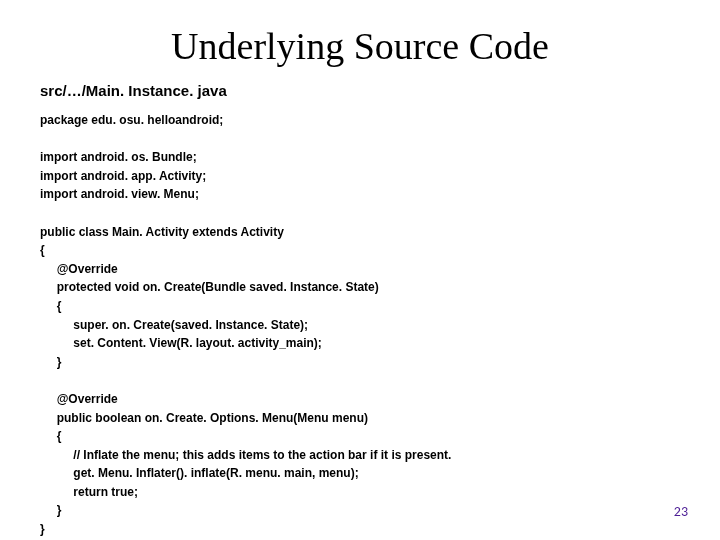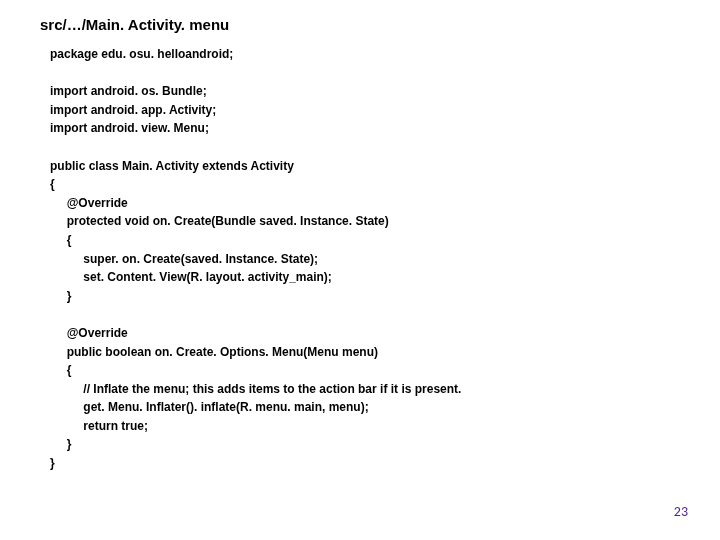--- a/index.html
+++ b/index.html
@@ -31,37 +31,38 @@
     font-size: 15px;
     color: #000;
     margin-bottom: 12px;
   }
   pre.code {
     font-family: Verdana, Geneva, Tahoma, sans-serif;
     font-weight: 700;
     font-size: 12px;
     line-height: 1.55;
     color: #000;
-    margin: 10px;
+    margin: 0;
     white-space: pre;
   }
   .pagenum {
     position: absolute;
     right: 32px;
     bottom: 20px;
     font-family: Calibri, Arial, sans-serif;
     font-size: 14px;
     color: #4c1d95;
   }
 </style>
 </head>
 <body>
 
 <div class="slide">
-  <div class="path">src/…/Main. Activity. menu</div>
+  <h1 class="title">Underlying Source Code</h1>
+  <div class="path">src/…/Main. Instance. java</div>
   <pre class="code">package edu. osu. helloandroid;
 
 import android. os. Bundle;
 import android. app. Activity;
 import android. view. Menu;
 
 public class Main. Activity extends Activity
 {
      @Override
      protected void on. Create(Bundle saved. Instance. State)

